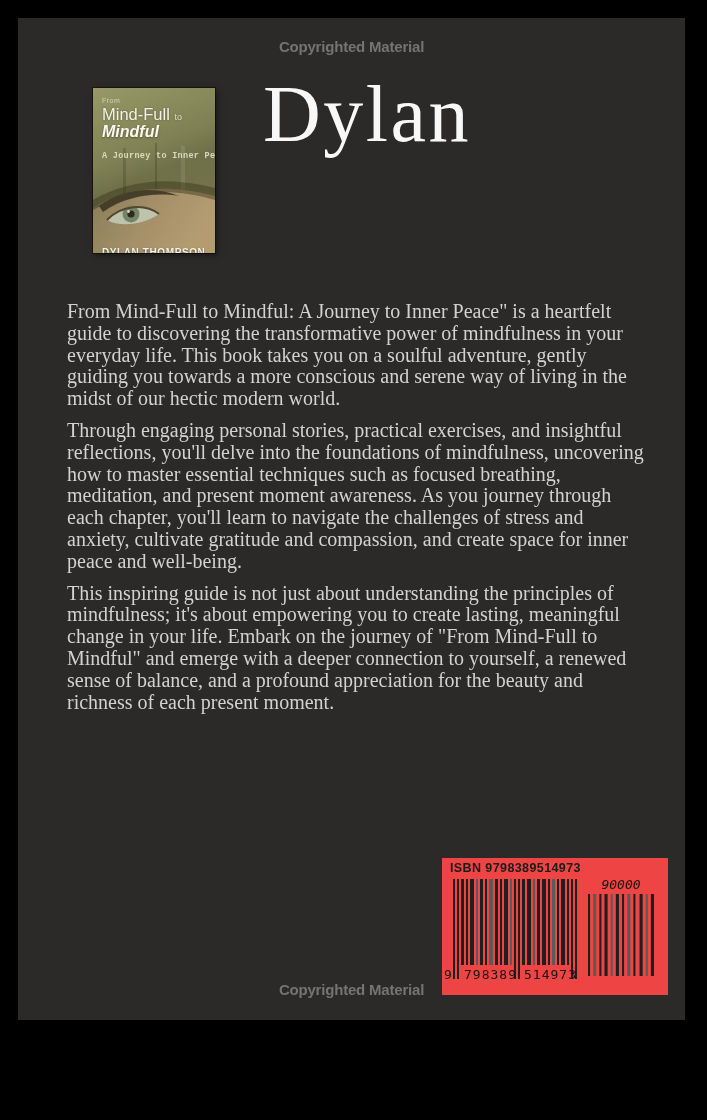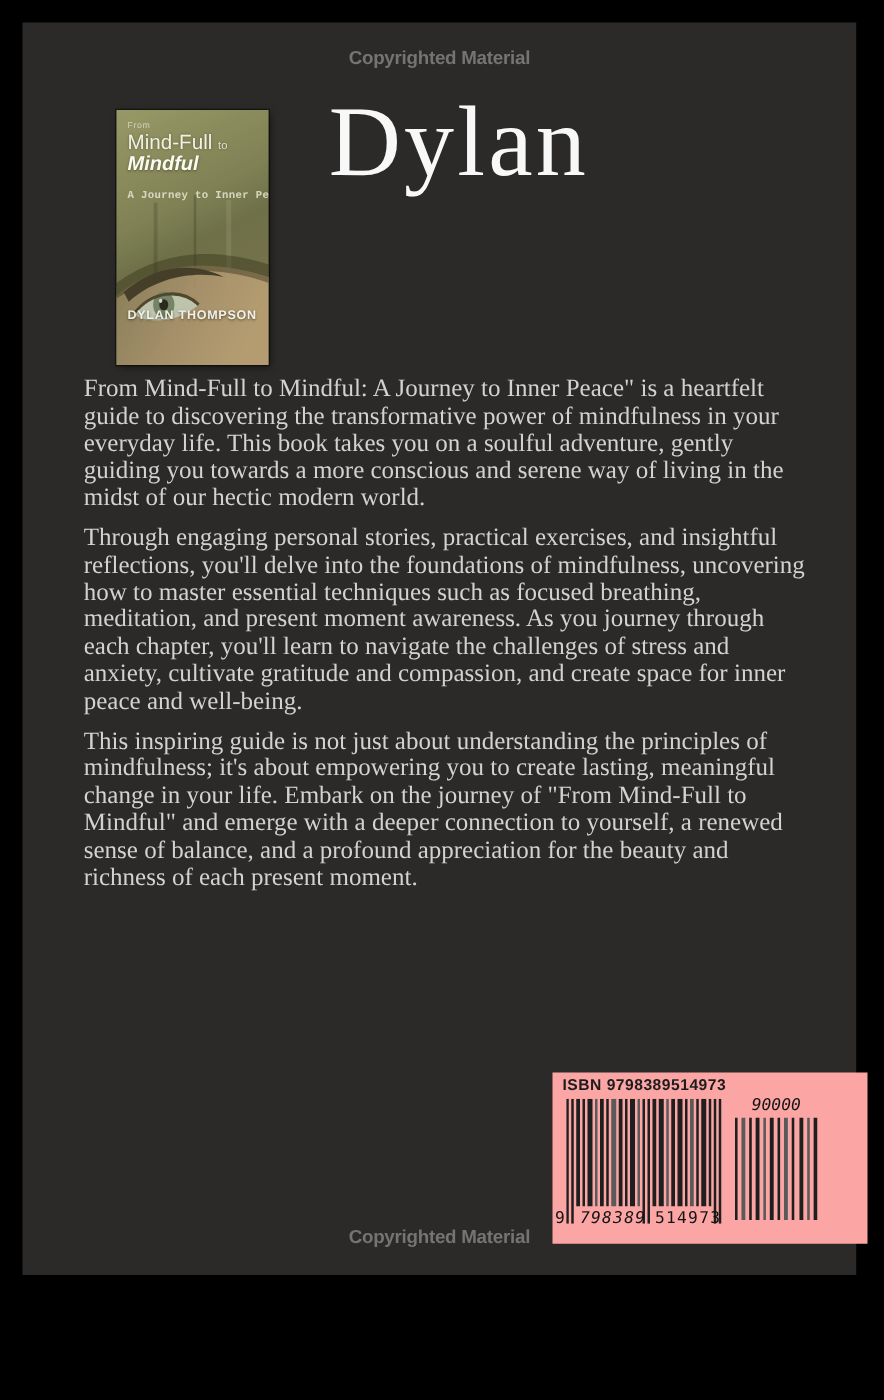--- a/index.html
+++ b/index.html
@@ -27,21 +27,21 @@
     letter-spacing: -0.2px;
     color: #747474;
   }
   .copyright-top { top: 20px; }
   .copyright-bottom { top: 963px; }
 
   
   .cover-thumb {
     position: absolute;
     left: 75px; top: 70px;
-    width: 122px; height: 204px;
+    width: 122px; height: 165px;
     overflow: hidden;
     box-shadow: 0 0 0 1px rgba(0,0,0,.45), 2px 2px 6px rgba(0,0,0,.5);
   }
   .cover-thumb svg { position: absolute; inset: 0; width: 100%; height: 100%; }
   .cv-text { position: absolute; left: 9px; color: #f1f2e6; line-height: 1; white-space: nowrap; }
   .cv-from { top: 9px; font-size: 7px; opacity: .65; letter-spacing: .5px; }
   .cv-t1 { top: 18px; font-size: 16.5px; font-weight: 400; text-shadow: 0 0 2px rgba(60,60,30,.6); }
   .cv-t1 .cv-to { font-size: 9px; opacity: .8; }
   .cv-t2 { top: 36px; font-size: 16px; font-weight: 700; font-style: italic; color: #fbfbf3; text-shadow: 0 1px 2px rgba(50,50,20,.6); }
   .cv-sub { top: 64px; font-size: 8.5px; font-weight: 700; color: rgba(240,242,220,.78); letter-spacing: .3px; font-family: Liberation Mono, monospace; }
@@ -67,22 +67,22 @@
     font-size: 20px;
     line-height: 21.8px;
     color: #d2d2d2;
   }
   .description p { margin: 0 0 10px 0; }
 
   
   .barcode-box {
     position: absolute;
     left: 424px; top: 840px;
-    width: 252px; height: 137px;
-    background: #fca5a5;
+    width: 226px; height: 137px;
+    background: #ef4444;
   }
   .isbn-label {
     position: absolute;
     left: 8px; top: 3px;
     font-size: 12.5px;
     font-weight: 700;
     letter-spacing: .4px;
     color: #1c1c1c;
     white-space: nowrap;
   }
@@ -90,21 +90,21 @@
   .bc-digit {
     position: absolute;
     font-family: "DejaVu Sans Mono", monospace;
     font-size: 13px;
     letter-spacing: 1px;
     color: #141414;
     top: 109px;
     white-space: nowrap;
   }
   .bc-d0 { left: 2px; }
-  .bc-d1 { left: 22px; font-style: italic; }
+  .bc-d1 { left: 22px; }
   .bc-d2 { left: 82px; }
   .price-code {
     position: absolute;
     left: 146px; top: 19px;
     width: 66px;
     text-align: center;
     font-family: "DejaVu Sans Mono", monospace;
     font-size: 13px;
     color: #141414;
     font-style: italic;

